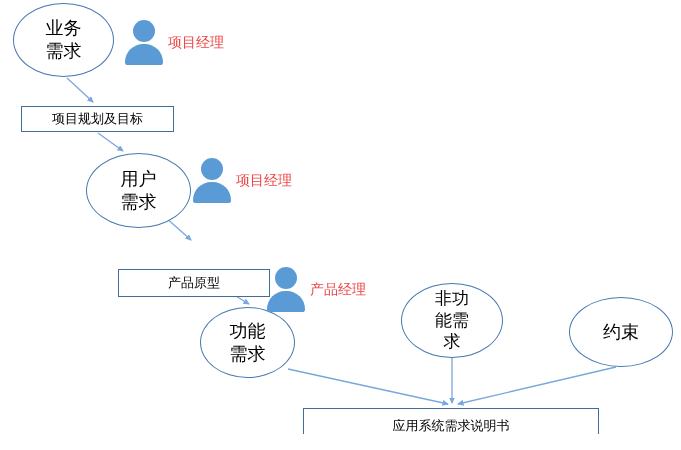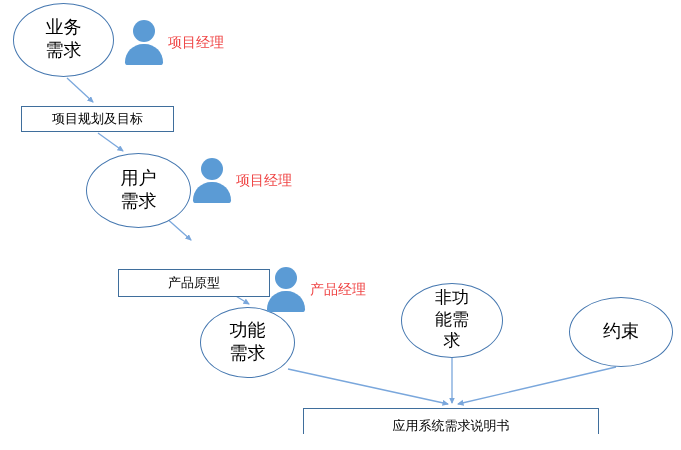--- a/index.html
+++ b/index.html
@@ -2,21 +2,21 @@
 <html><head>
 <meta charset="utf-8">
 <style>
   html, body { margin: 0; padding: 0; background: #ffffff; }
   .stage {
     position: relative;
     width: 681px;
     height: 434px;
     background: #ffffff;
     overflow: hidden;
-    font-family: Liberation Mono, monospace;
+    font-family: Liberation Serif, serif;
     color: #000000;
     border-radius: 29px;
   }
   .connector-layer {
     position: absolute;
     left: 0; top: 0;
     width: 681px; height: 450px;
     z-index: 1;
     pointer-events: none;
   }

